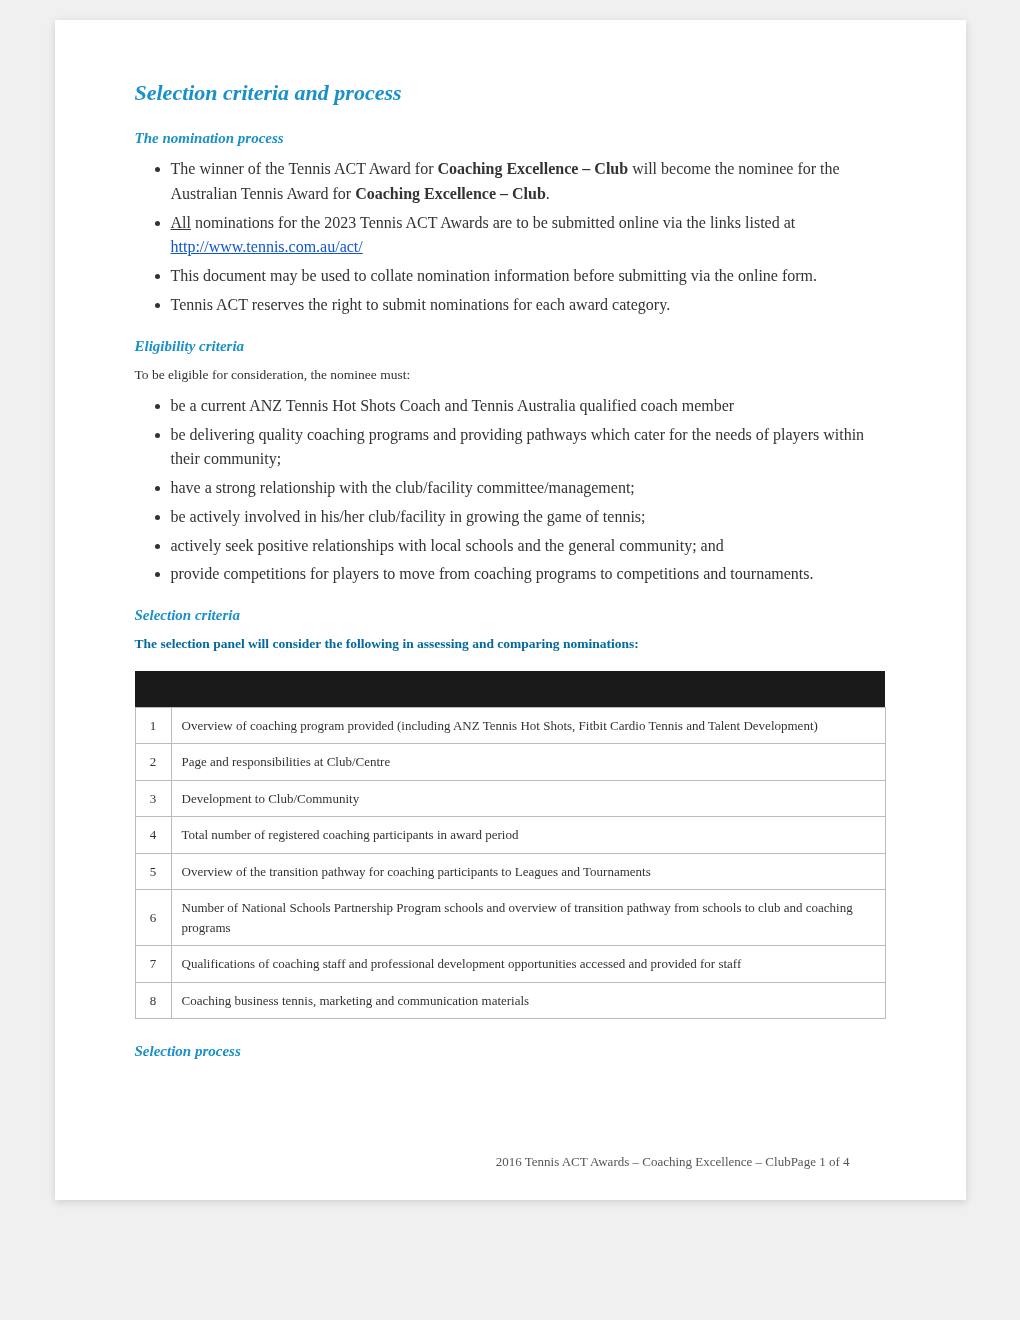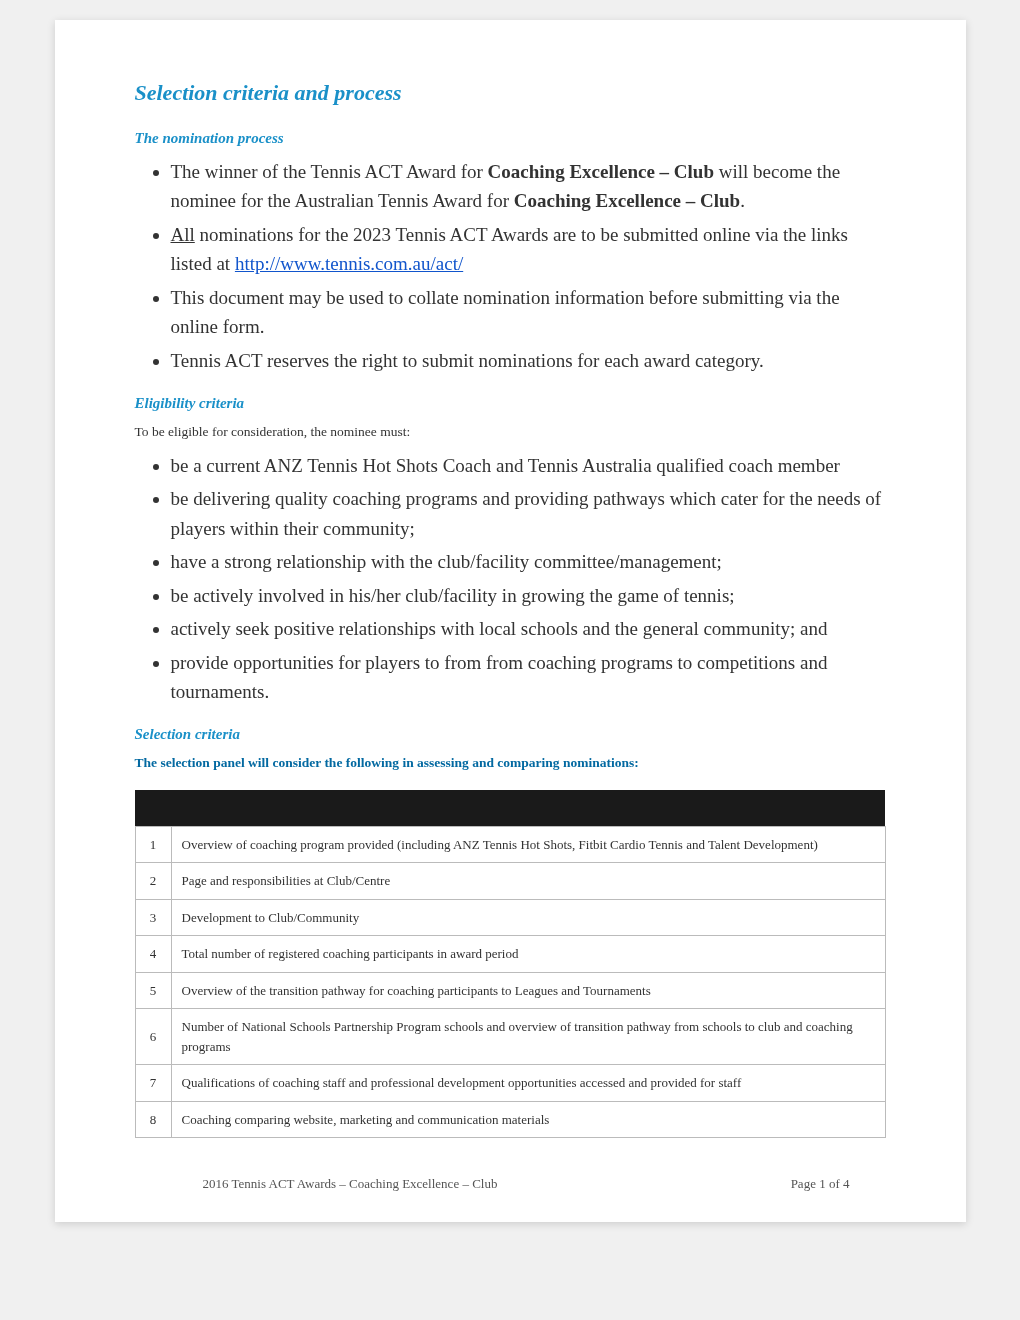--- a/index.html
+++ b/index.html
@@ -51,21 +51,21 @@
       margin-bottom: 8px;
     }
 
     ul.bullet-list {
       list-style: disc;
       margin-left: 36px;
       margin-bottom: 12px;
     }
 
     ul.bullet-list li {
-      font-size: 19px;
+      font-size: 16px;
       color: #333;
       line-height: 1.55;
       margin-bottom: 4px;
     }
 
     .link {
       color: #1155cc;
       text-decoration: underline;
     }
 
@@ -122,21 +122,21 @@
       text-align: center;
       vertical-align: middle;
     }
 
     .footer {
       position: absolute;
       bottom: 30px;
       left: 0;
       right: 0;
       display: flex;
-      justify-content: space-between;
+      justify-content: flex-end;
       padding: 0 116px;
       margin-left: 32px;
     }
 
     .footer-text {
       font-size: 13px;
       color: #555;
     }
 
     .section-gap {
@@ -178,21 +178,21 @@
 
   <div class="section-gap">
     <div class="section-title">Eligibility criteria</div>
     <p class="body-text eligibility-gap">To be eligible for consideration, the nominee must:</p>
     <ul class="bullet-list">
       <li>be a current ANZ Tennis Hot Shots Coach and Tennis Australia qualified coach member</li>
       <li>be delivering quality coaching programs and providing pathways which cater for the needs of players within their community;</li>
       <li>have a strong relationship with the club/facility committee/management;</li>
       <li>be actively involved in his/her club/facility in growing the game of tennis;</li>
       <li>actively seek positive relationships with local schools and the general community; and</li>
-      <li>provide opportunities for players to from from coaching programs to competitions and tournaments.</li>
+      <li>provide competitions for players to move from coaching programs to competitions and tournaments.</li>
     </ul>
   </div>
 
   <div class="section-gap">
     <div class="section-title">Selection criteria</div>
     <p class="selection-panel-text">The selection panel will consider the following in assessing and comparing nominations:</p>
 
     <table class="criteria-table table-gap">
       <thead>
         <tr>
@@ -223,25 +223,28 @@
         <tr>
           <td>6</td>
           <td>Number of National Schools Partnership Program schools and overview of transition pathway from schools to club and coaching programs</td>
         </tr>
         <tr>
           <td>7</td>
           <td>Qualifications of coaching staff and professional development opportunities accessed and provided for staff</td>
         </tr>
         <tr>
           <td>8</td>
-          <td>Coaching comparing website, marketing and communication materials</td>
+          <td>Coaching business tennis, marketing and communication materials</td>
         </tr>
       </tbody>
     </table>
   </div>
 
+  <div class="section-gap">
+    <div class="section-title">Selection process</div>
+  </div>
 
   <div class="footer">
     <span class="footer-text">2016 Tennis ACT Awards – Coaching Excellence – Club</span>
     <span class="footer-text">Page 1 of 4</span>
   </div>
 
 </div>
 
 </body></html>

